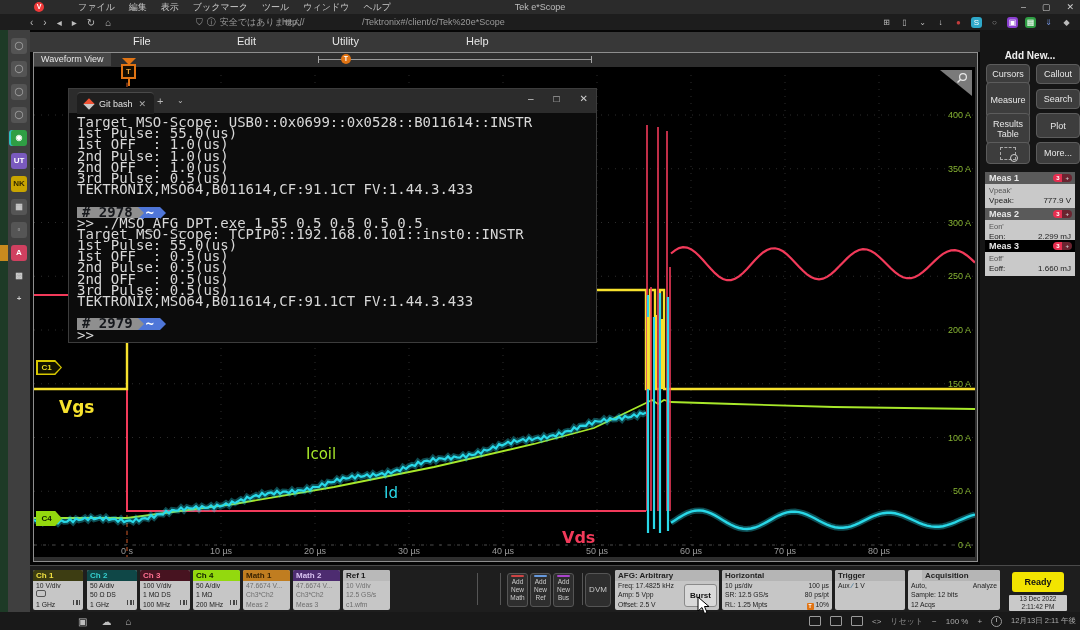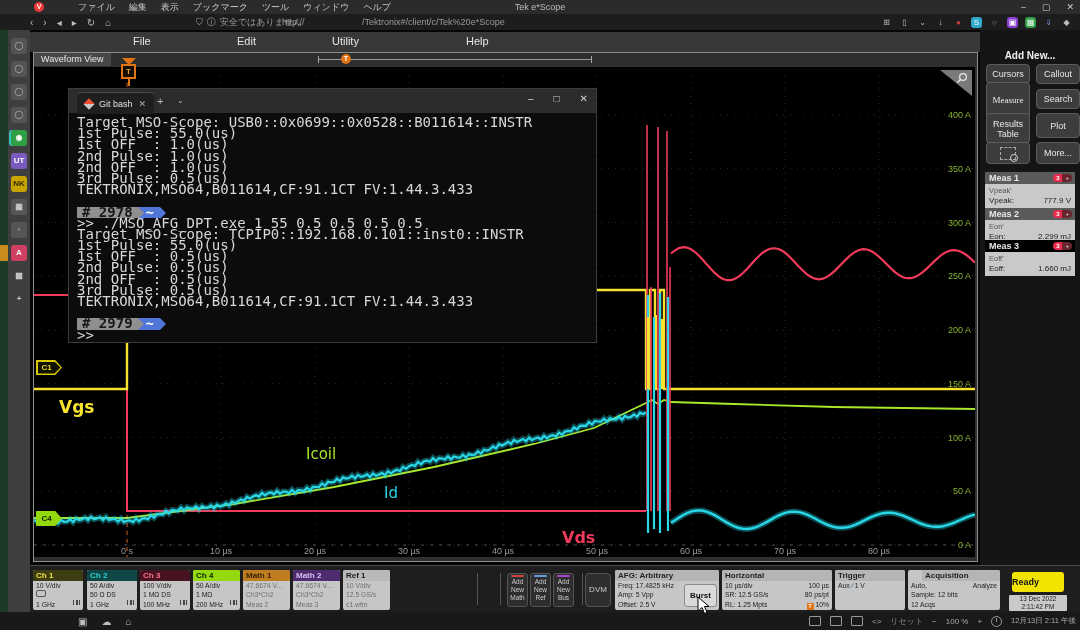--- a/index.html
+++ b/index.html
@@ -93,21 +93,21 @@
   .addbtn{position:absolute;top:7px;width:21px;height:34px;background:#2e2e2e;border:1px solid #555;border-radius:3px;
     color:#ccc;font-size:6.5px;text-align:center;line-height:8px;box-sizing:border-box;padding-top:4px;}
   .addbtn .topline{position:absolute;top:1px;left:3px;right:3px;height:2px;border-radius:1px;}
   #dvm-btn{position:absolute;left:555px;top:7px;width:26px;height:34px;background:#2e2e2e;border:1px solid #555;
     border-radius:4px;color:#c9c9c9;font-size:8px;text-align:center;line-height:32px;box-sizing:border-box;}
   #burst-btn{position:absolute;left:69px;top:14px;width:33px;height:23px;background:#d9d9d9;border:1px solid #8a8a8a;
     border-radius:3px;color:#111;font-size:8px;font-weight:bold;text-align:center;line-height:21px;box-sizing:border-box;}
   .tT{display:inline-block;width:7px;height:7px;background:#e07414;color:#fff;font-size:5px;font-weight:bold;
     text-align:center;line-height:7px;border-radius:1px;vertical-align:-1px;}
   #ready-btn{position:absolute;left:982px;top:6px;width:52px;height:20px;background:#f2e400;border-radius:3px;
-    color:#111;font-size:9px;font-weight:bold;line-height:20px;}
+    color:#111;font-size:9px;font-weight:bold;text-align:center;line-height:20px;}
   #date-box{position:absolute;left:979px;top:29px;width:58px;height:16px;background:#c9c9c9;color:#222;
     font-size:6.5px;text-align:center;line-height:8px;border-radius:1px;}
   
   #taskbar{left:0;top:612px;width:1080px;height:18px;background:#191919;color:#bdbdbd;}
   #tk-left{position:absolute;left:78px;top:0;height:18px;display:flex;gap:14px;align-items:center;font-size:10px;}
   #tk-right{position:absolute;right:4px;top:0;height:18px;display:flex;gap:9px;align-items:center;font-size:8px;color:#aaa;}
   .tk-shape{width:10px;height:8px;border:1px solid #9a9a9a;border-radius:1px;}
   .tk-clock{width:9px;height:9px;border:1px solid #9a9a9a;border-radius:50%;position:relative;}
   .tk-clock::after{content:"";position:absolute;left:4px;top:1px;width:1px;height:4px;background:#9a9a9a;}
   #divider-dots{left:977px;top:298px;width:6px;height:24px;color:#8a8a8a;font-size:7px;line-height:5px;text-align:center;}
@@ -306,21 +306,21 @@
     <div id="term-body"><div class="tline">Target MSO-Scope: USB0::0x0699::0x0528::B011614::INSTR</div><div class="tline">1st Pulse: 55.0(us)</div><div class="tline">1st OFF  : 1.0(us)</div><div class="tline">2nd Pulse: 1.0(us)</div><div class="tline">2nd OFF  : 1.0(us)</div><div class="tline">3rd Pulse: 0.5(us)</div><div class="tline">TEKTRONIX,MSO64,B011614,CF:91.1CT FV:1.44.3.433</div><div class="tline"></div><div class="tline"><span class="pl-grey"># 2978</span><span class="pl-tri1"></span><span class="pl-blue">~</span><span class="pl-tri2"></span></div><div class="tline">&gt;&gt; ./MSO_AFG_DPT.exe 1 55 0.5 0.5 0.5 0.5</div><div class="tline">Target MSO-Scope: TCPIP0::192.168.0.101::inst0::INSTR</div><div class="tline">1st Pulse: 55.0(us)</div><div class="tline">1st OFF  : 0.5(us)</div><div class="tline">2nd Pulse: 0.5(us)</div><div class="tline">2nd OFF  : 0.5(us)</div><div class="tline">3rd Pulse: 0.5(us)</div><div class="tline">TEKTRONIX,MSO64,B011614,CF:91.1CT FV:1.44.3.433</div><div class="tline"></div><div class="tline"><span class="pl-grey"># 2979</span><span class="pl-tri1"></span><span class="pl-blue">~</span><span class="pl-tri2"></span></div><div class="tline">&gt;&gt;</div></div>
   </div>
 
   <div class="abs" id="divider-dots">⋮<br>⋮</div>
 
   <div class="abs" id="right-panel">
     <div id="add-new-label">Add New...</div>
     <div id="rp-buttons">
         <div class="rp-btn" style="left: 6px; top: 34px; height: 20px; text-align: center;">Cursors</div>
         <div class="rp-btn" style="left: 56px; top: 34px; height: 20px;">Callout</div>
-        <div class="rp-btn" style="left: 6px; top: 52px; height: 36px; font-family: Liberation Serif, serif;">Measure</div>
+        <div class="rp-btn" style="left: 6px; top: 52px; height: 36px;">Measure</div>
         <div class="rp-btn" style="left: 56px; top: 59px; height: 20px;">Search</div>
         <div class="rp-btn" style="left: 6px; top: 83px; height: 31px;">Results Table</div>
         <div class="rp-btn" style="left: 56px; top: 83px; height: 25px;">Plot</div>
         <div class="rp-btn" style="left: 6px; top: 112px; height: 22px;">
           <span style="display:inline-block;width:14px;height:11px;border:1px dashed #aaa;position:relative;">
             <span style="position:absolute;right:-3px;bottom:-3px;width:6px;height:6px;border:1px solid #ccc;border-radius:50%;"></span>
           </span>
         </div>
         <div class="rp-btn" style="left: 56px; top: 112px; height: 22px;">More...</div>
       </div>

